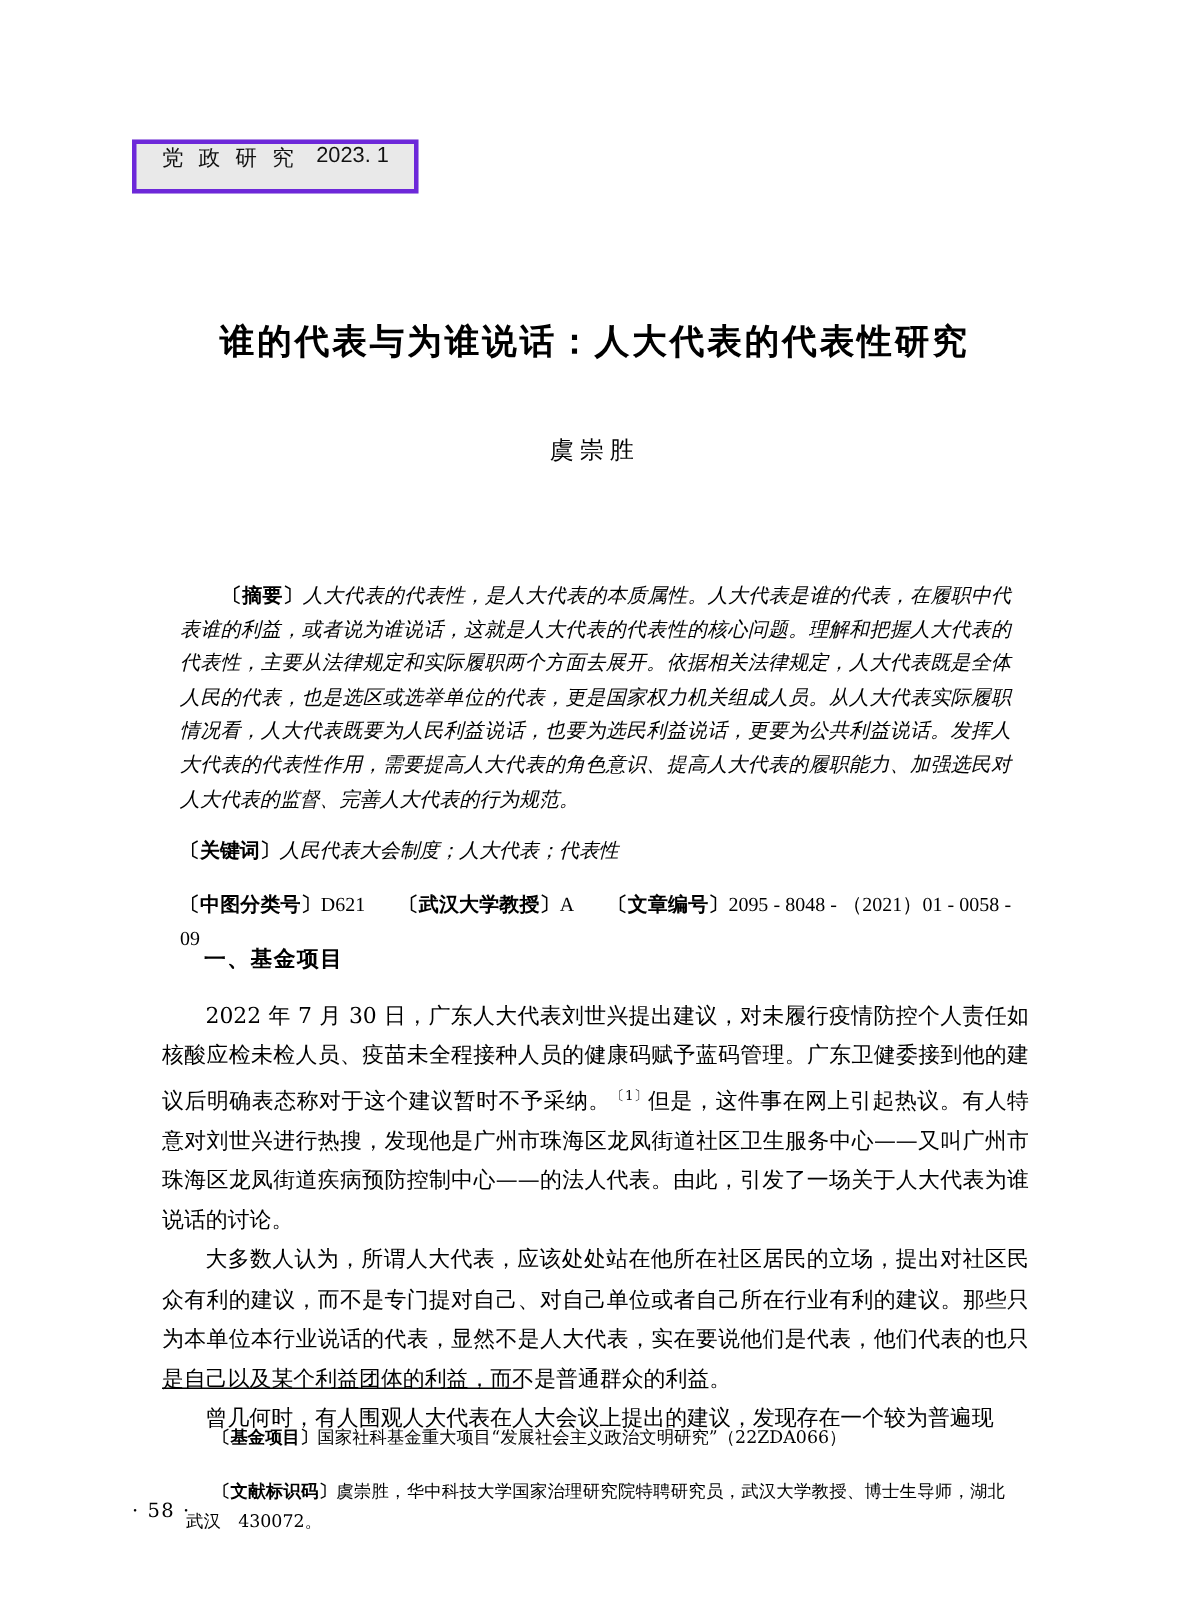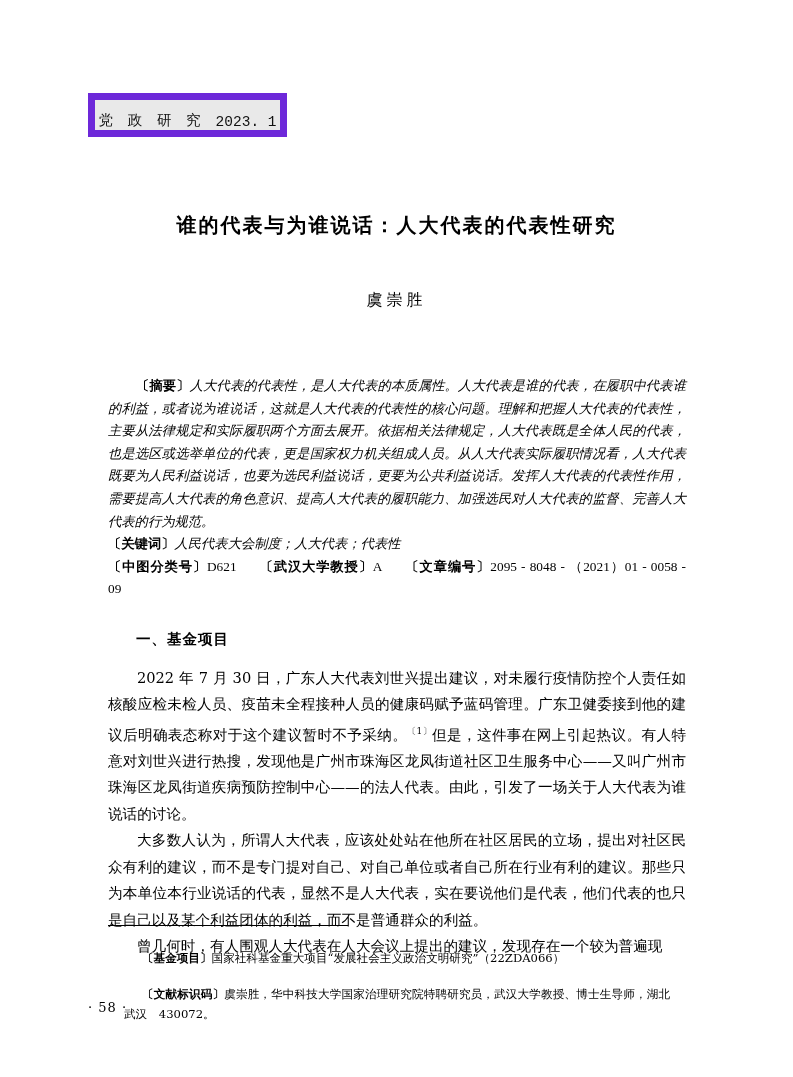--- a/index.html
+++ b/index.html
@@ -23,40 +23,40 @@
   }
 
   
   .journal-box {
     position: absolute;
     left: 88px;
     top: 93px;
     width: 185px;
     height: 30px;
     background: #e9e9e9;
-    border: 7px solid #6d28d9;
+    border: 3px solid #6d28d9;
     display: flex;
-    align-items: flex-end;
+    align-items: flex-start;
     justify-content: center;
     font-size: 14.5px;
     letter-spacing: 1px;
-    font-family: Liberation Mono, monospace;
+    font-family: Liberation Sans, sans-serif;
     color: #111;
   }
   .journal-box .jtitle { letter-spacing: 3px; }
   .journal-box .jissue { margin-left: 12px; letter-spacing: 0px; }
 
   
   .article-title {
     position: absolute;
     left: 0;
     top: 212px;
     width: 793px;
     text-align: center;
-    font-size: 20px;
+    font-size: 23px;
     font-weight: bold;
     letter-spacing: 2px;
     font-family: "DejaVu Serif", "Liberation Serif", serif;
   }
   .author {
     position: absolute;
     left: 0;
     top: 290px;
     width: 793px;
     text-align: center;
@@ -69,21 +69,21 @@
     position: absolute;
     left: 108px;
     top: 375px;
     width: 578px;
     font-size: 13.3px;
     line-height: 22.6px;
     text-align: justify;
     font-style: italic;
     font-family: "DejaVu Serif", "Liberation Serif", serif;
   }
-  .abstract-block p { margin: 0; text-indent: 0; }
+  .abstract-block p { margin: 12px; text-indent: 0; }
   .abstract-block .lead { text-indent: 28px; }
   .kw-line { margin-top: 2px; text-indent: 28px; }
   .cls-line { margin-top: 2px; text-indent: 28px; font-style: normal; }
   .cls-line .seg { margin-right: 18px; font-family: Liberation Serif, serif; }
   .tag { font-weight: bold; font-style: normal; }
 
   
   .section-heading {
     position: absolute;
     left: 136px;

